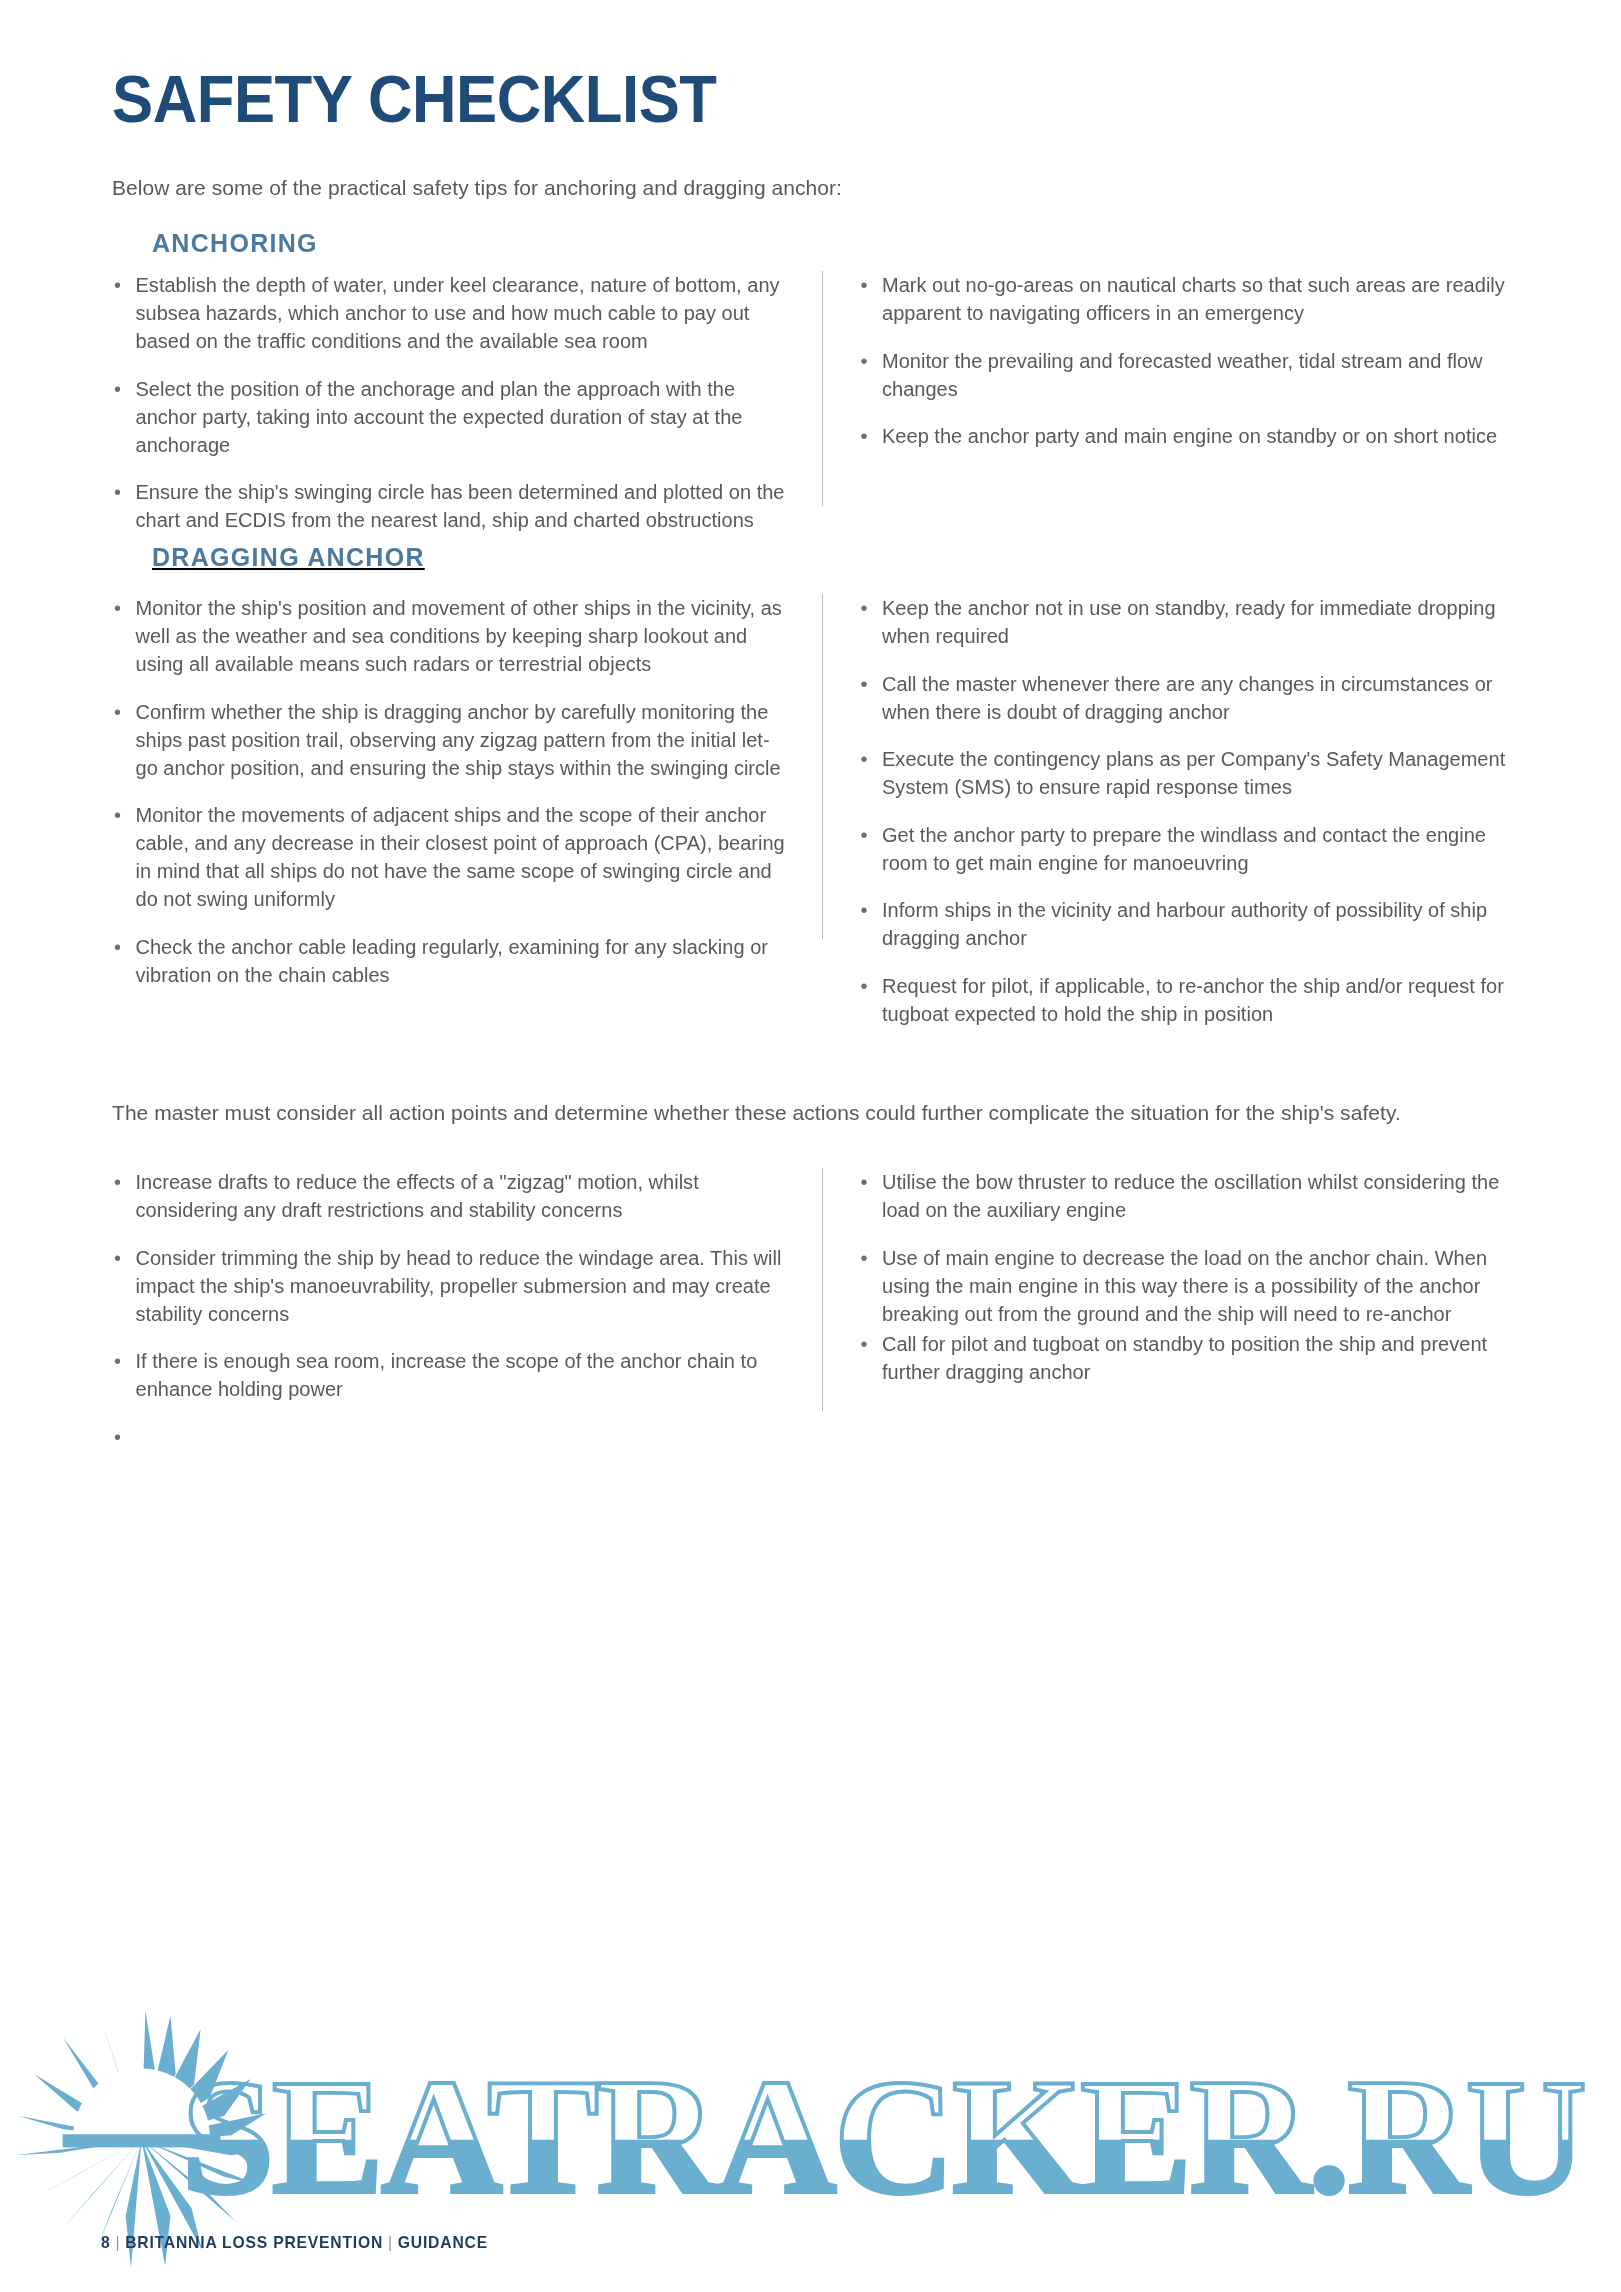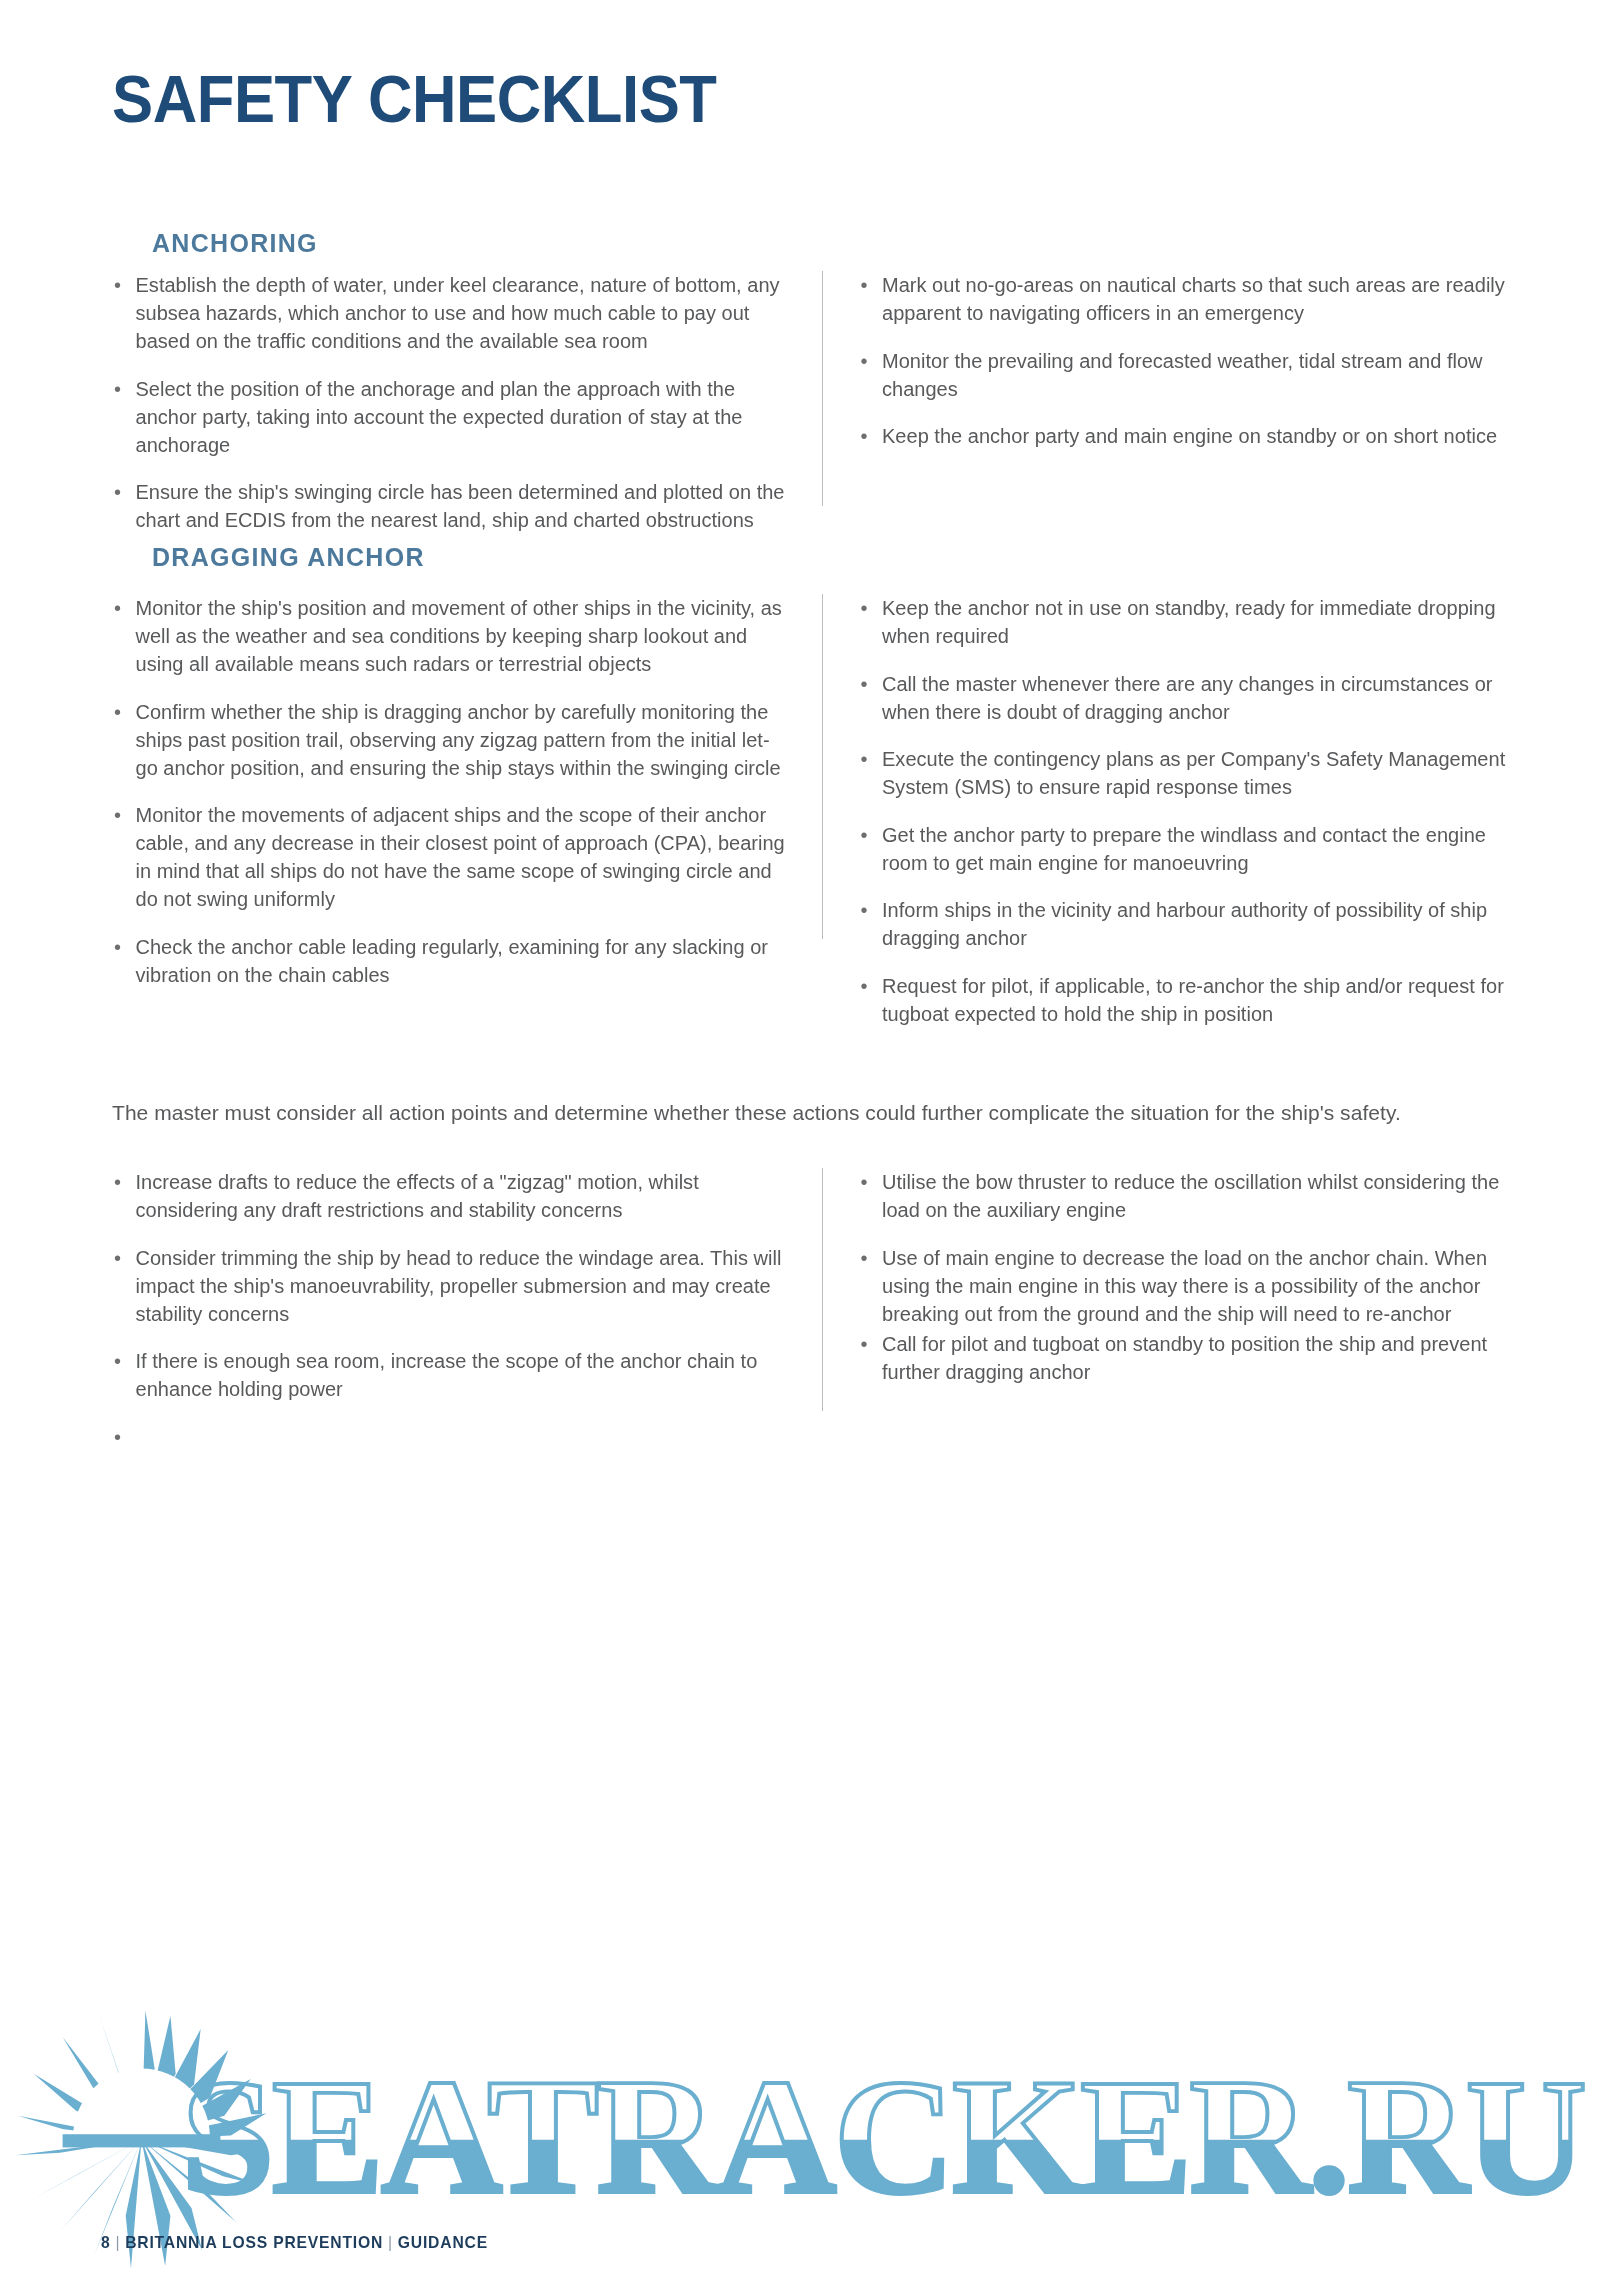--- a/index.html
+++ b/index.html
@@ -180,20 +180,23 @@
 <body>
 
 <div class="page">
 
   <div class="content">
 
     <div style="position:absolute; left:0; top:65px; width:100%;">
       <h1 class="title-main">SAFETY CHECKLIST</h1>
     </div>
 
+    <div style="position:absolute; left:0; top:173px; width:100%;">
+      <p class="intro">Below are some of the practical safety tips for anchoring and dragging anchor:</p>
+    </div>
 
     <div style="position:absolute; left:0; top:229px; width:100%;">
       <h2 class="subhead">ANCHORING</h2>
     </div>
 
     <div class="cols" style="position:absolute; left:0; top:271px; width:100%;">
       <div class="divider" style="height:235px;"></div>
 
       <div class="col">
         <ul class="blist">
@@ -205,21 +208,21 @@
 
       <div class="col right">
         <ul class="blist">
           <li><span class="dot">•</span><span>Mark out no-go-areas on nautical charts so that such areas are readily apparent to navigating officers in an emergency</span></li>
           <li><span class="dot">•</span><span>Monitor the prevailing and forecasted weather, tidal stream and flow changes</span></li>
           <li><span class="dot">•</span><span>Keep the anchor party and main engine on standby or on short notice</span></li>
         </ul>
       </div>
     </div>
 
-    <div style="position:absolute; left:0; top:543px; width:100%;">
+    <div style="position:absolute; left:0; top:543px; width:100%;text-decoration:underline;">
       <h2 class="subhead">DRAGGING ANCHOR</h2>
     </div>
 
     <div class="cols" style="position:absolute; left:0; top:594px; width:100%;">
       <div class="divider" style="height:345px;"></div>
 
       <div class="col">
         <ul class="blist">
           <li><span class="dot">•</span><span>Monitor the ship's position and movement of other ships in the vicinity, as well as the weather and sea conditions by keeping sharp lookout and using all available means such radars or terrestrial objects</span></li>
           <li><span class="dot">•</span><span>Confirm whether the ship is dragging anchor by carefully monitoring the ships past position trail, observing any zigzag pattern from the initial let-go anchor position, and ensuring the ship stays within the swinging circle</span></li>

